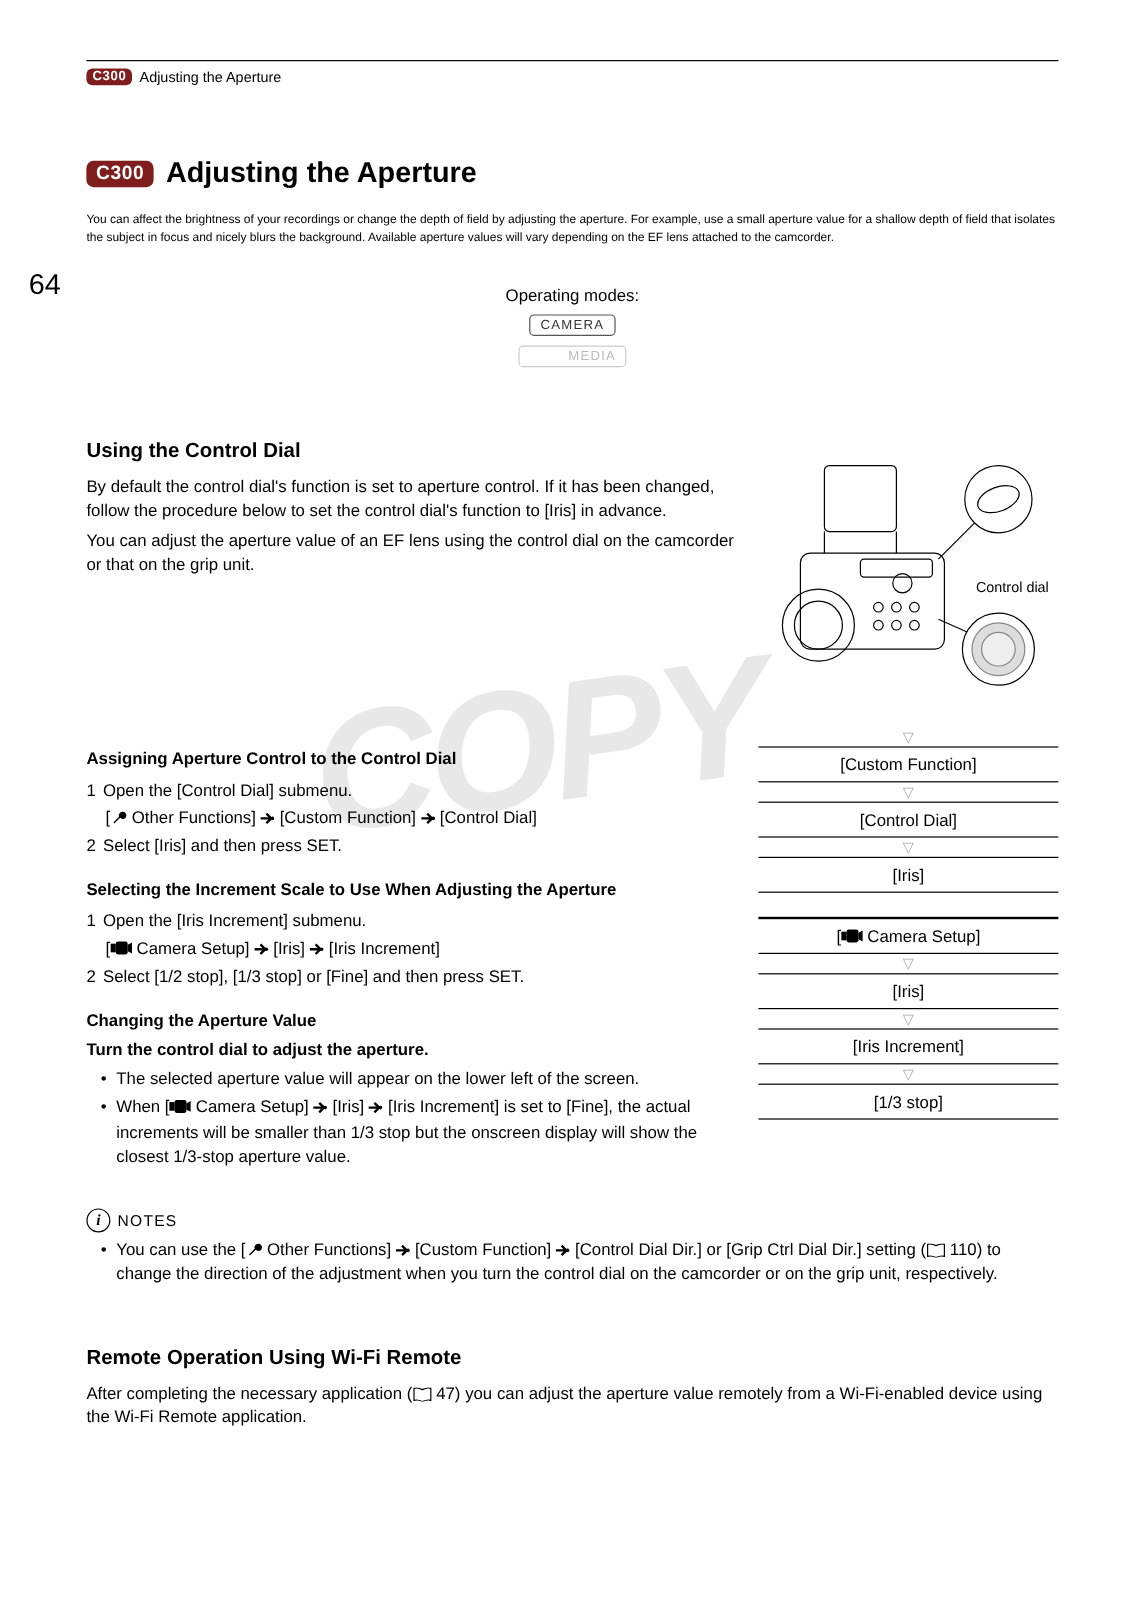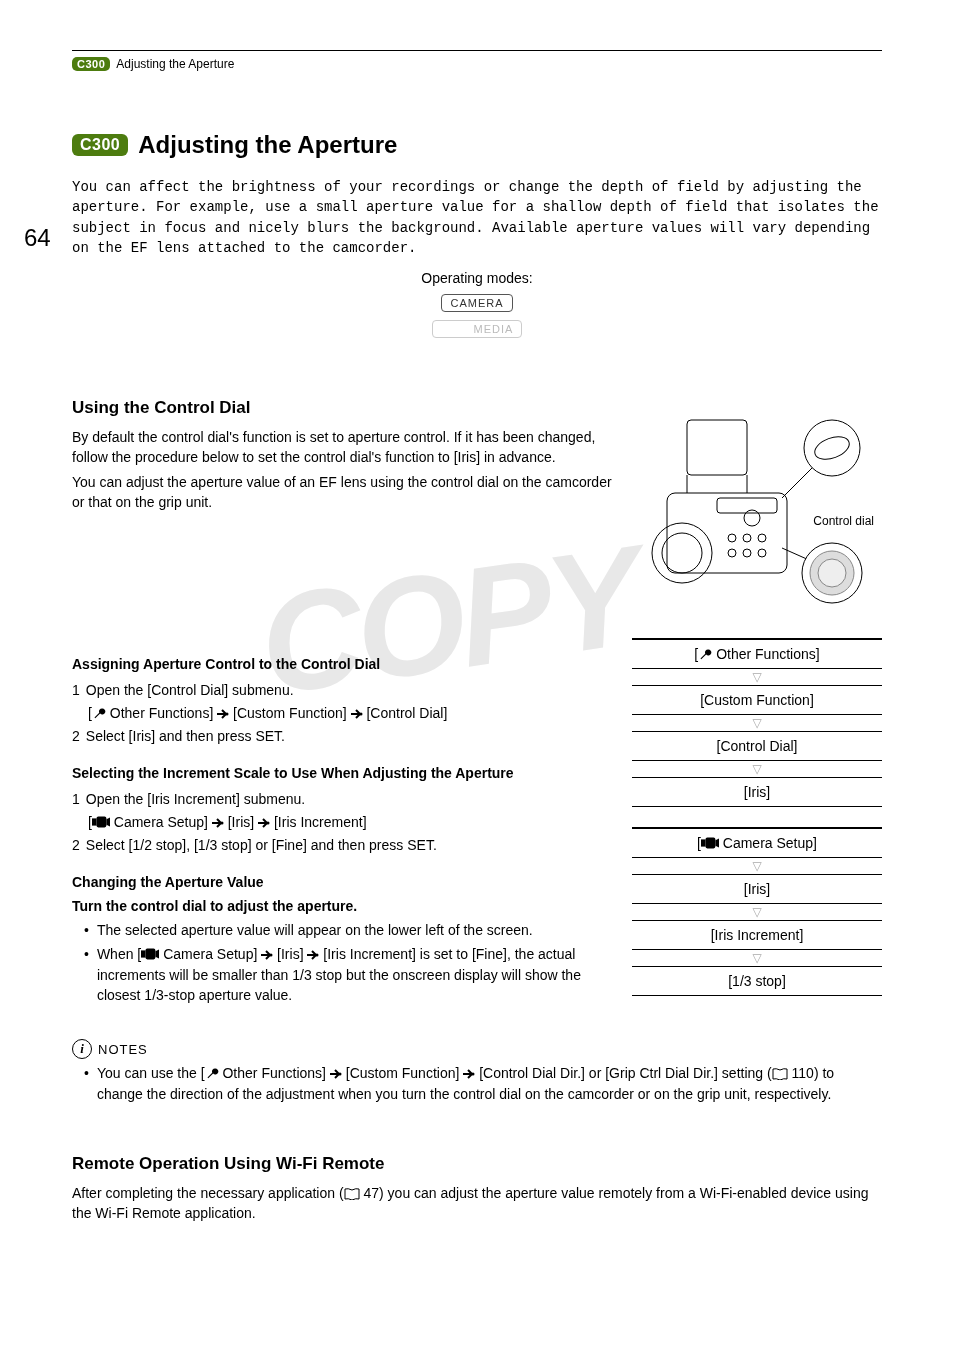--- a/index.html
+++ b/index.html
@@ -24,21 +24,21 @@
     font-size: 12px;
     display: flex;
     align-items: center;
     gap: 6px;
     margin-bottom: 60px;
   }
   .model-badge {
     display: inline-flex;
     align-items: center;
     justify-content: center;
-    background: #4d7c0f;
+    background: #7f1d1d;
     color: #fff;
     font-weight: bold;
     font-size: 11px;
     border-radius: 5px;
     padding: 1px 5px;
     letter-spacing: 0.5px;
   }
   .model-badge.big {
     font-size: 16px;
     padding: 2px 8px;
@@ -53,24 +53,23 @@
   }
   h1.title {
     font-size: 24px;
     font-weight: bold;
     display: flex;
     align-items: center;
     gap: 10px;
     margin-bottom: 18px;
   }
   p.intro {
-    font-size: 14px;
+    font-size: 10px;
     line-height: 1.45;
-    margin-bottom: 12px;
-    font-family: Liberation Mono, monospace;
+    margin-bottom: 32px;
   }
   .op-modes {
     display: flex;
     align-items: center;
     gap: 8px;
     margin-bottom: 60px;
     flex-direction: column;
   }
   .mode-box {
     border: 1px solid #888;
@@ -319,23 +318,20 @@
             </svg><span> [Iris] </span><svg class="icon-arrow" viewBox="0 0 12 10">
               <path d="M0 5 L8 5 M5 1 L9 5 L5 9" stroke="#000" stroke-width="2" fill="none"></path>
               <circle cx="10" cy="5" r="1.5" fill="#000"></circle>
             </svg><span> [Iris Increment] is set to [Fine], the actual increments will be smaller than 1/3 stop but the onscreen display will show the closest 1/3-stop aperture value.</span>
         </span>
       </div>
     </div>
 
     <div class="right">
       <div class="menu-block">
-        <div class="menu-path-box first">[<svg class="icon-wrench" viewBox="0 0 16 16">
-              <path d="M12 2a4 4 0 0 0-3.7 5.5L2 14l1 1 6.5-6.3A4 4 0 1 0 12 2z" fill="#000"></path>
-            </svg> <span>Other Functions]</span></div>
         <div class="menu-path-sep">▽</div>
         <div class="menu-path-box">[Custom Function]</div>
         <div class="menu-path-sep">▽</div>
         <div class="menu-path-box">[Control Dial]</div>
         <div class="menu-path-sep">▽</div>
         <div class="menu-path-box">[Iris]</div>
       </div>
 
       <div class="menu-block">
         <div class="menu-path-box first">[<svg class="icon-cam" viewBox="0 0 20 12">

